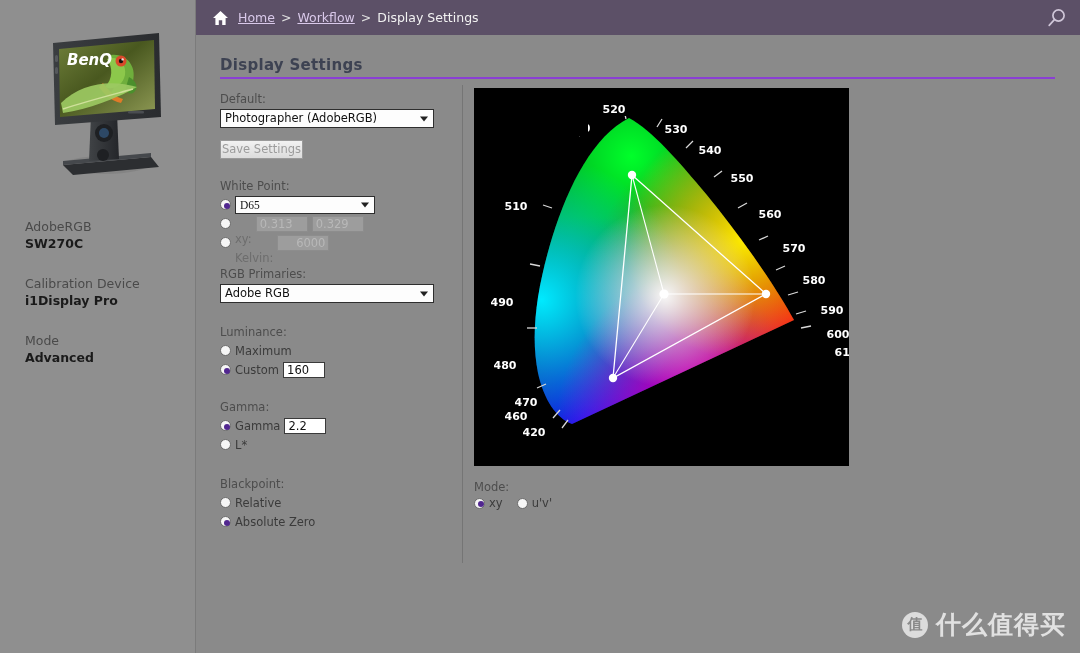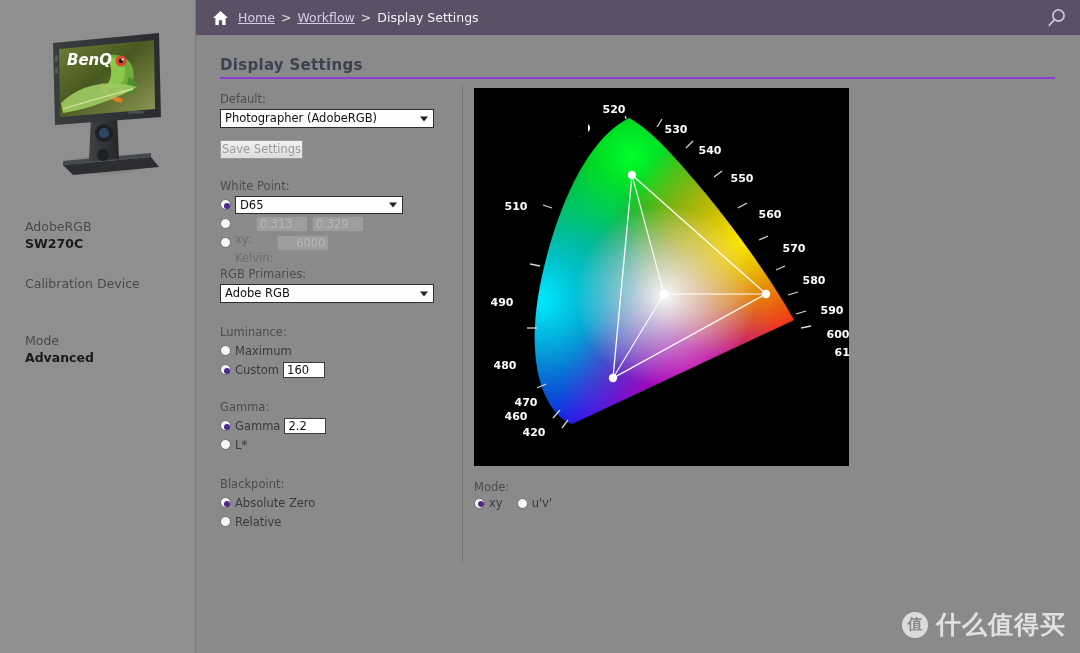--- a/index.html
+++ b/index.html
@@ -64,21 +64,21 @@
     width: 214px; height: 19px;
     background: #fdfdfd;
     border: 1px solid #2e2e2e;
     font-size: 11.5px; color: #111;
     padding: 0 18px 0 4px;
     line-height: 17px;
     position: relative;
     cursor: pointer;
     white-space: nowrap; overflow: hidden;
   }
-  .sel.small { width: 168px; }
+  .sel.small { width: 140px; font-family: Liberation Serif, serif; }
   .sel .chev {
     position: absolute; right: 5px; top: 50%;
     transform: translateY(-50%);
     width: 0; height: 0;
     border-left: 4px solid transparent;
     border-right: 4px solid transparent;
     border-top: 5px solid #222;
   }
   .btn-save {
     margin-top: 12px;
@@ -194,20 +194,21 @@
     <rect x="22" y="42" width="3" height="7" rx="1.5" fill="#55585c"></rect>
     <rect x="95" y="86" width="16" height="2.4" rx="1" fill="#4a4d51"></rect>
   </svg>
 
   <div class="sb-block" style="top:218px;">
     <div class="sb-label">AdobeRGB</div>
     <div class="sb-value">SW270C</div>
   </div>
   <div class="sb-block" style="top:275px;">
     <div class="sb-label">Calibration Device</div>
+    <div class="sb-value">i1Display Pro</div>
   </div>
   <div class="sb-block" style="top:332px;">
     <div class="sb-label">Mode</div>
     <div class="sb-value">Advanced</div>
   </div>
 </div>
 
 <div id="header">
   <svg id="home-icon" width="17" height="16" viewBox="0 0 17 16" xmlns="http://www.w3.org/2000/svg">
     <path d="M8.5 1 L16 8 L13.6 8 L13.6 15 L10.2 15 L10.2 10.2 L6.8 10.2 L6.8 15 L3.4 15 L3.4 8 L1 8 Z" fill="#ffffff"></path>
@@ -292,26 +293,26 @@
   </div>
   <div class="row">
     <span class="radio"></span>
     <span class="rlabel">L*</span>
   </div>
 
   <div class="gap"></div>
 
   <div class="grp-label" style="margin-top:10px;">Blackpoint:</div>
   <div class="row">
+    <span class="radio"></span>
+    <span class="rlabel">Relative</span>
+  </div>
+  <div class="row">
     <span class="radio on"></span>
     <span class="rlabel">Absolute Zero</span>
-  </div>
-  <div class="row">
-    <span class="radio"></span>
-    <span class="rlabel">Relative</span>
   </div>
 </div>
 
 <div id="cie-wrap">
   <svg id="cie" width="375" height="378" viewBox="0 0 375 378" xmlns="http://www.w3.org/2000/svg">
     <defs>
 
       <clipPath id="locusClip">
         <path d="M155,30 C120,48 95,95 78,150 C63,200 56,245 64,285
                  C70,312 82,330 98,336 L320,232

